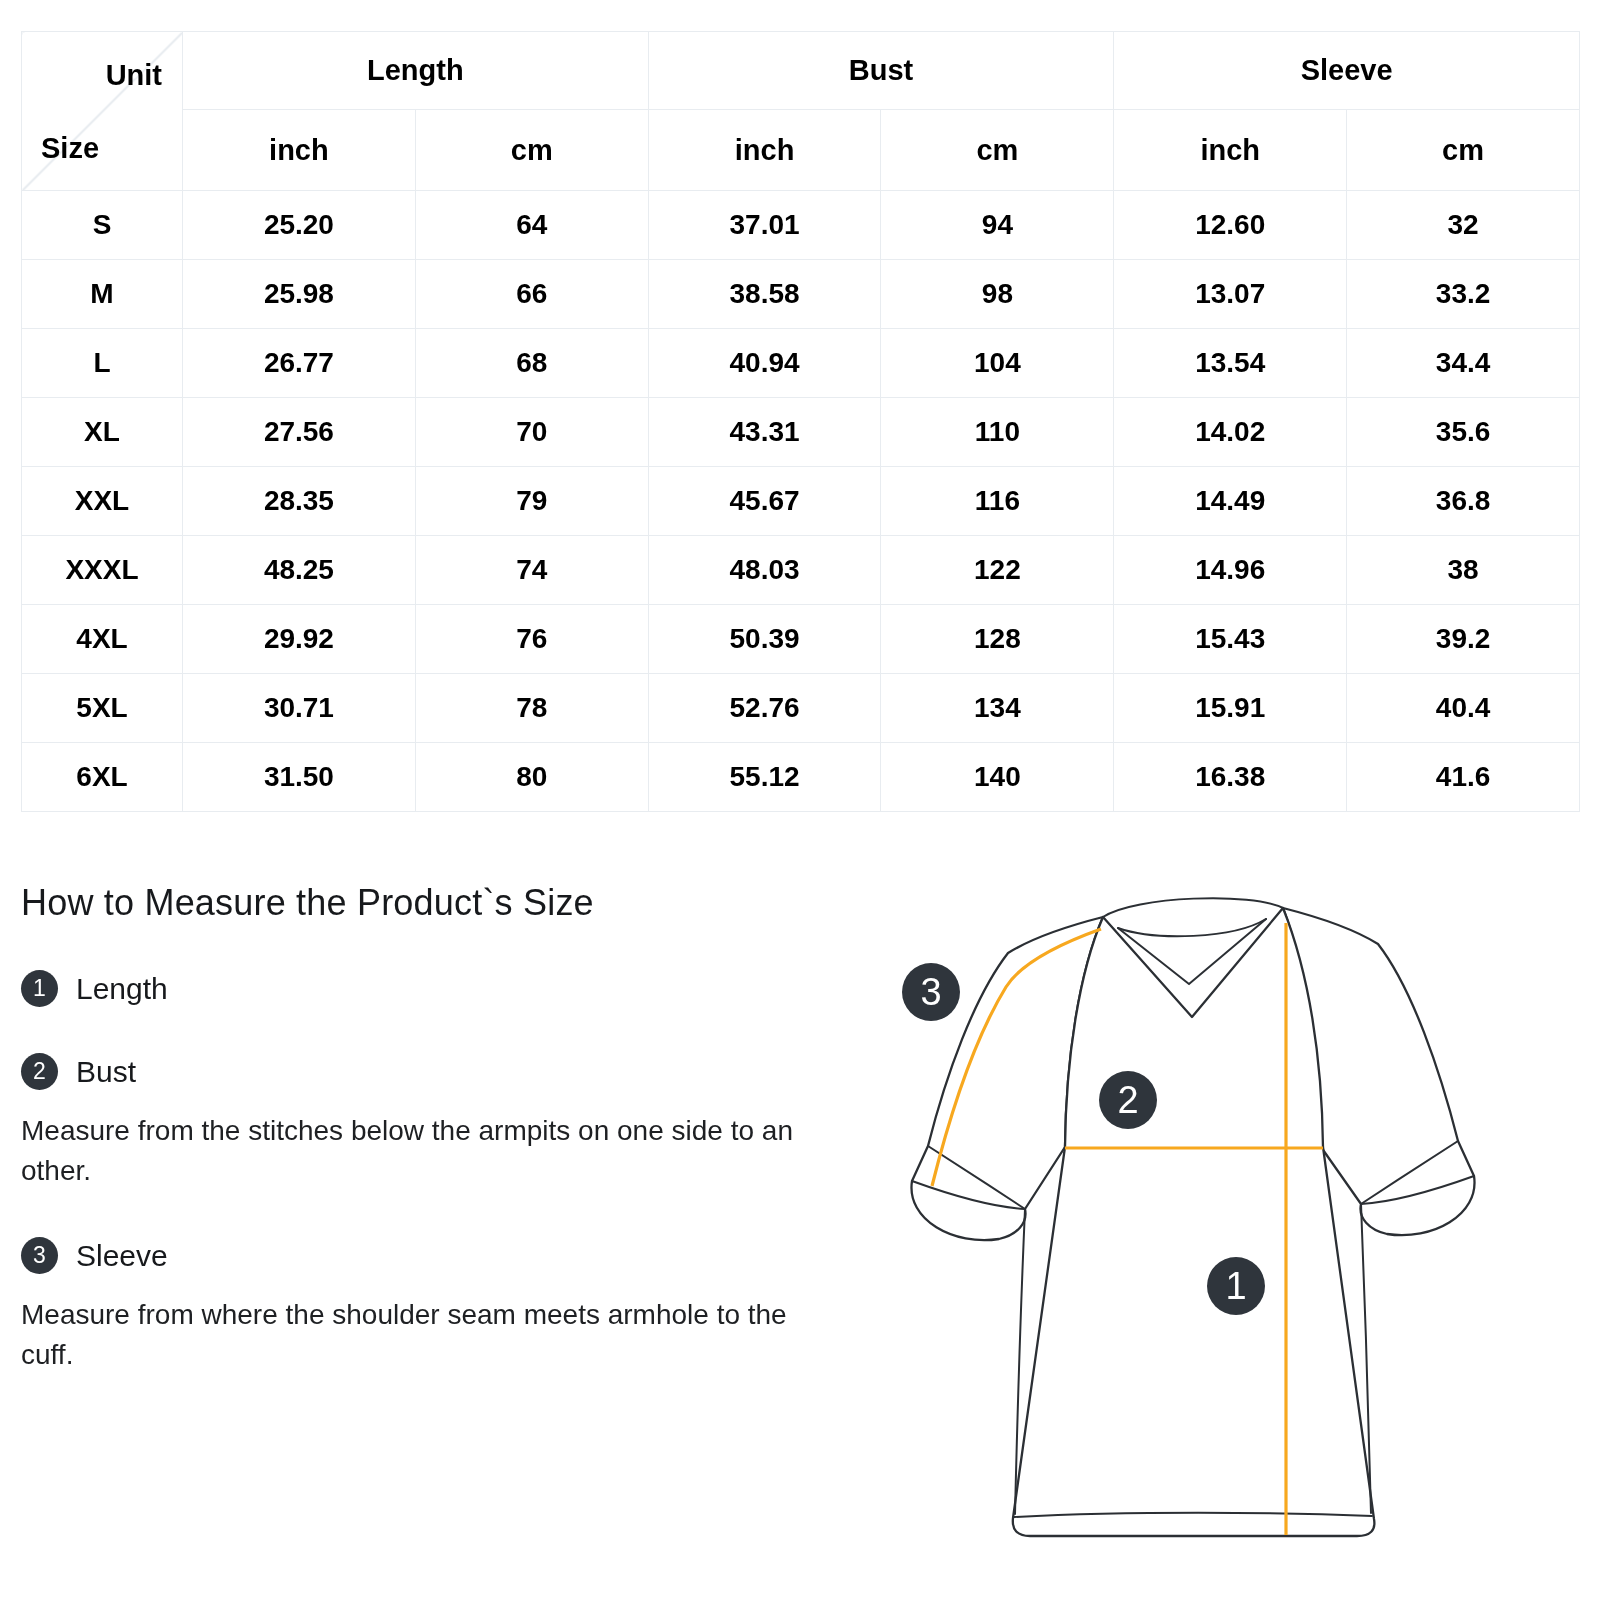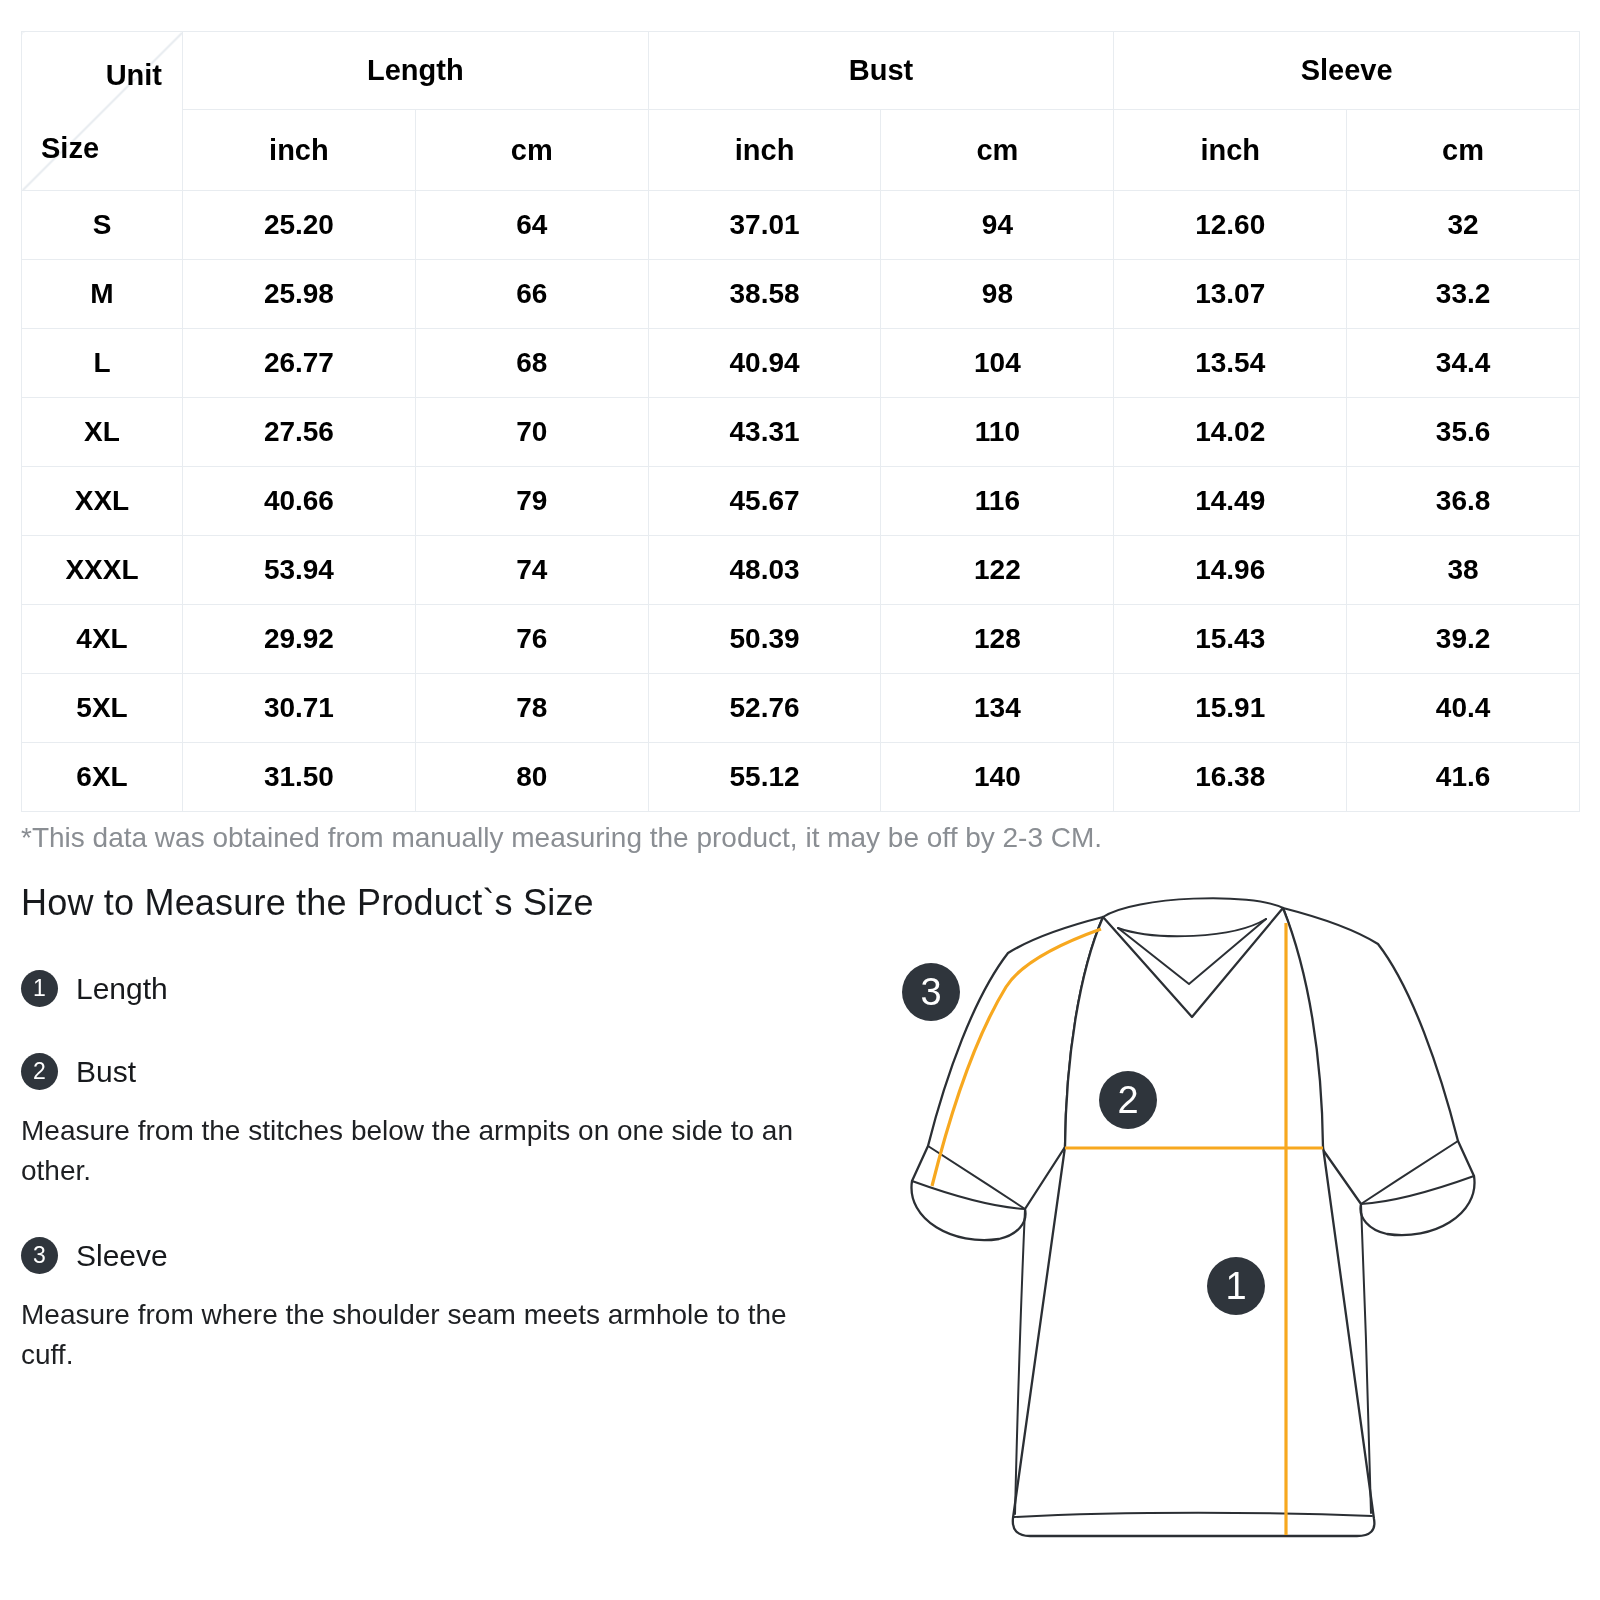--- a/index.html
+++ b/index.html
@@ -135,30 +135,30 @@
           <td>XL</td>
           <td>27.56</td>
           <td>70</td>
           <td>43.31</td>
           <td>110</td>
           <td>14.02</td>
           <td>35.6</td>
         </tr>
         <tr>
           <td>XXL</td>
-          <td>40.66</td>
+          <td>28.35</td>
           <td>79</td>
           <td>45.67</td>
           <td>116</td>
           <td>14.49</td>
           <td>36.8</td>
         </tr>
         <tr>
           <td>XXXL</td>
-          <td>53.94</td>
+          <td>48.25</td>
           <td>74</td>
           <td>48.03</td>
           <td>122</td>
           <td>14.96</td>
           <td>38</td>
         </tr>
         <tr>
           <td>4XL</td>
           <td>29.92</td>
           <td>76</td>
@@ -181,21 +181,20 @@
           <td>31.50</td>
           <td>80</td>
           <td>55.12</td>
           <td>140</td>
           <td>16.38</td>
           <td>41.6</td>
         </tr>
       </tbody>
   </table>
 
-  <p class="footnote">*This data was obtained from manually measuring the product, it may be off by 2-3 CM.</p>
 
   <div class="guide">
     <h1>How to Measure the Product`s Size</h1>
 
     <div class="g-item">
       <div class="g-head">
         <span class="badge">1</span>
         <span class="g-title">Length</span>
       </div>
     </div>

